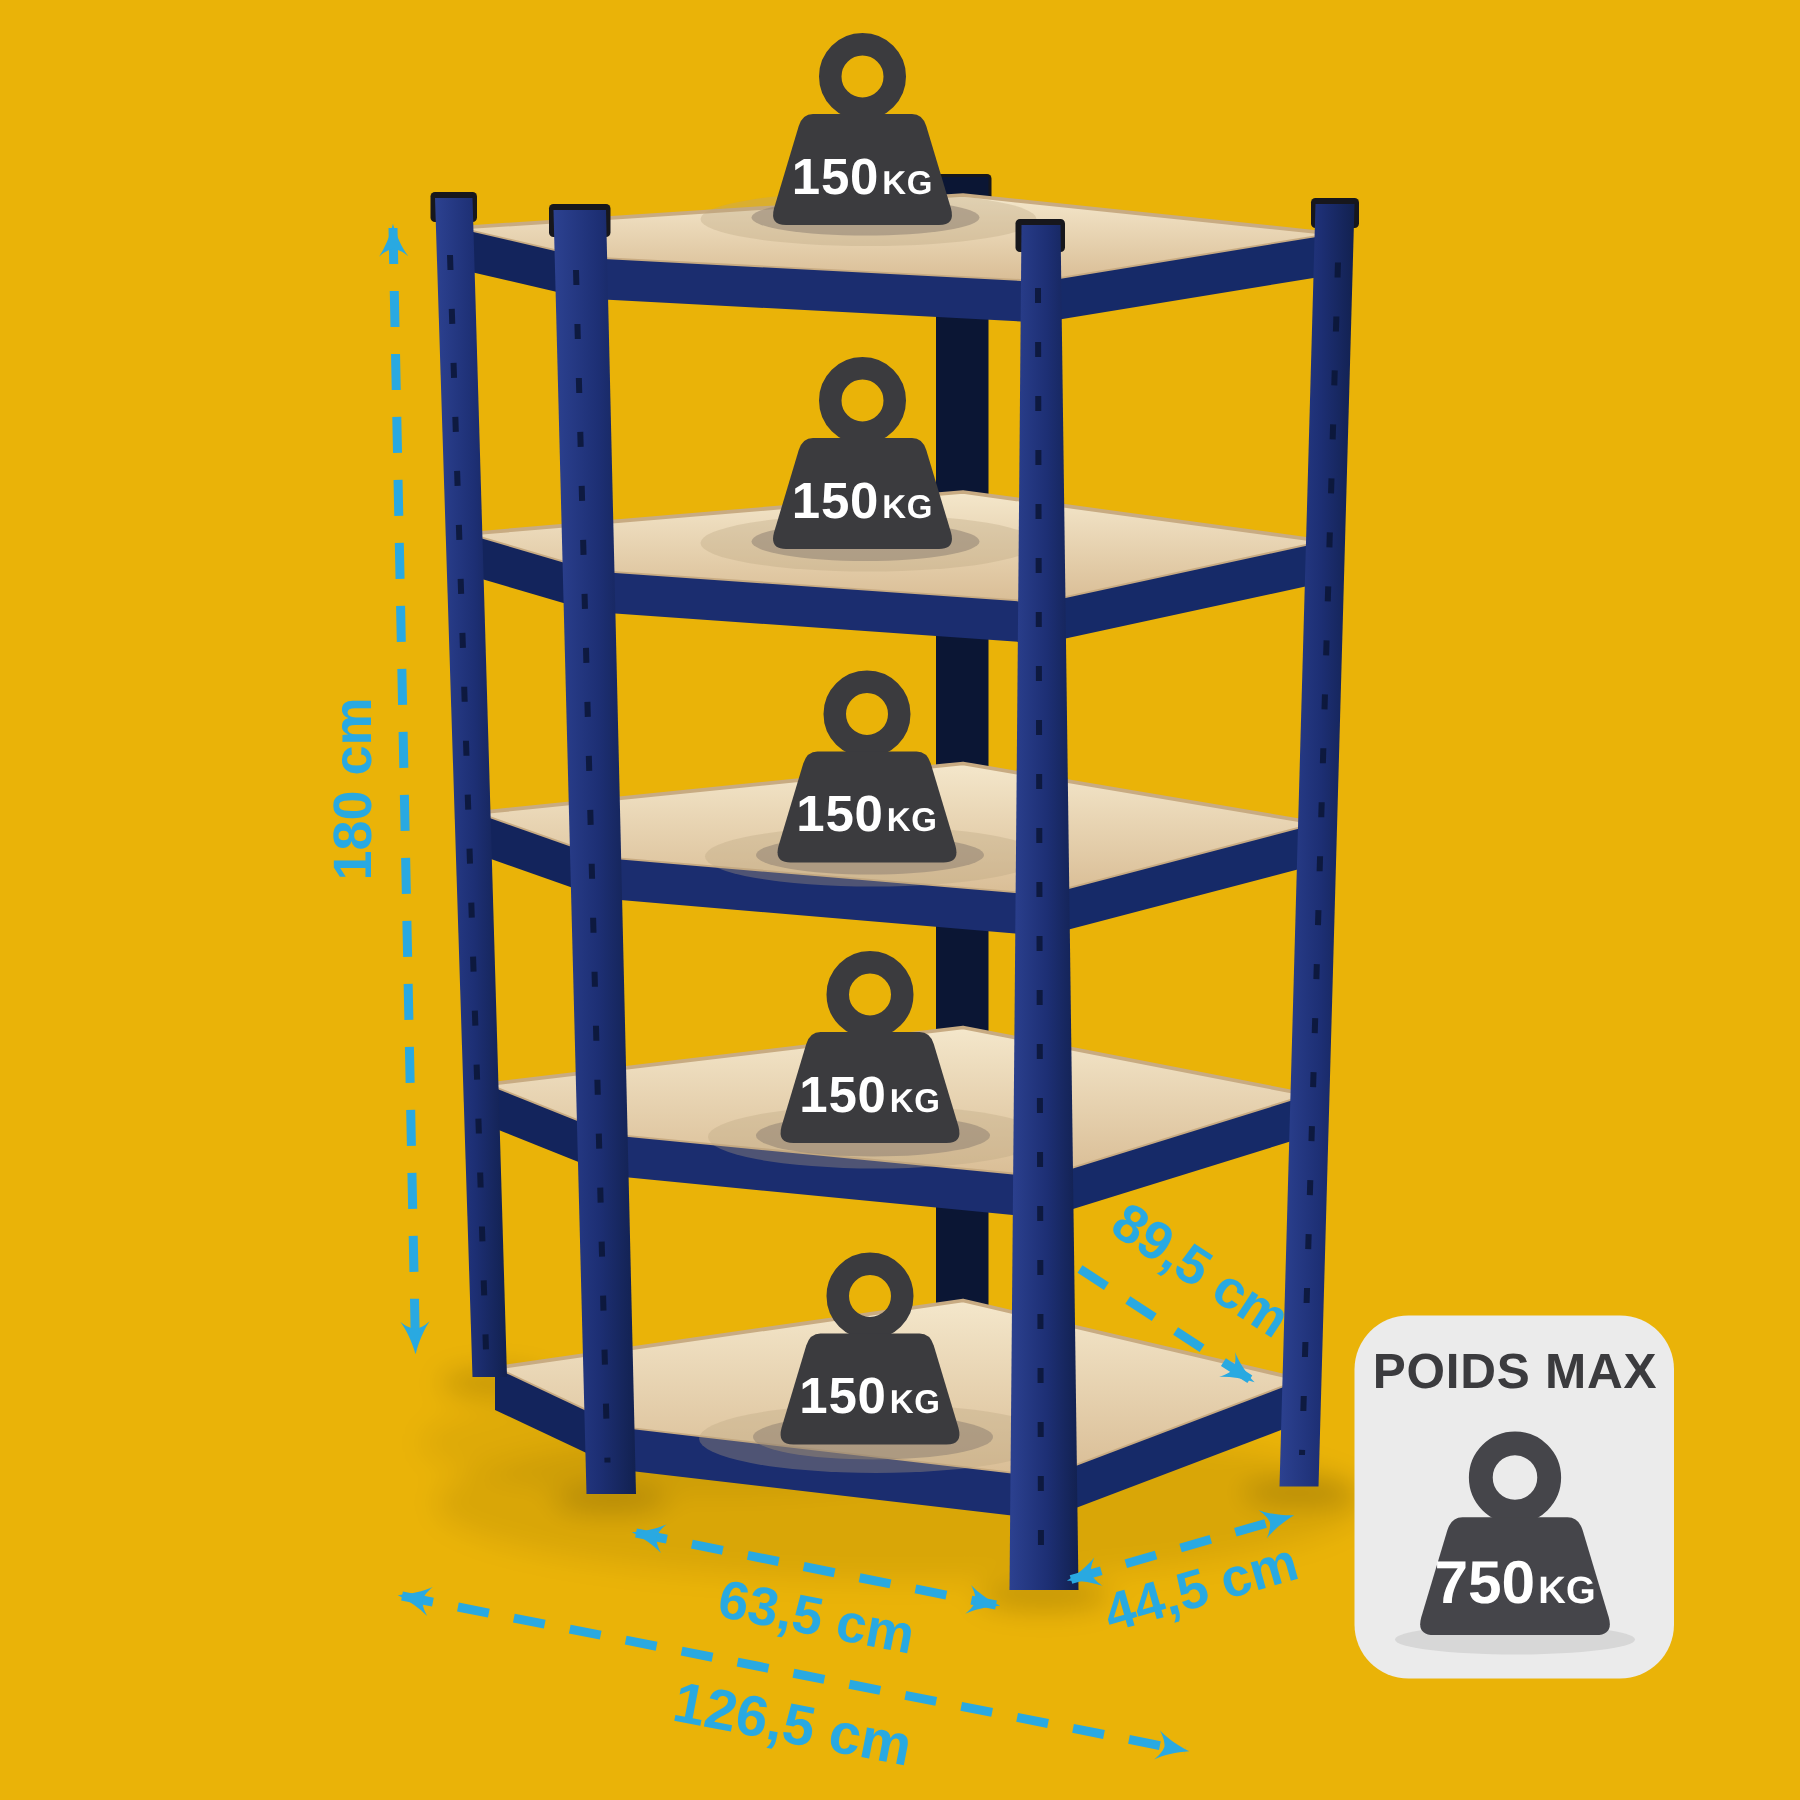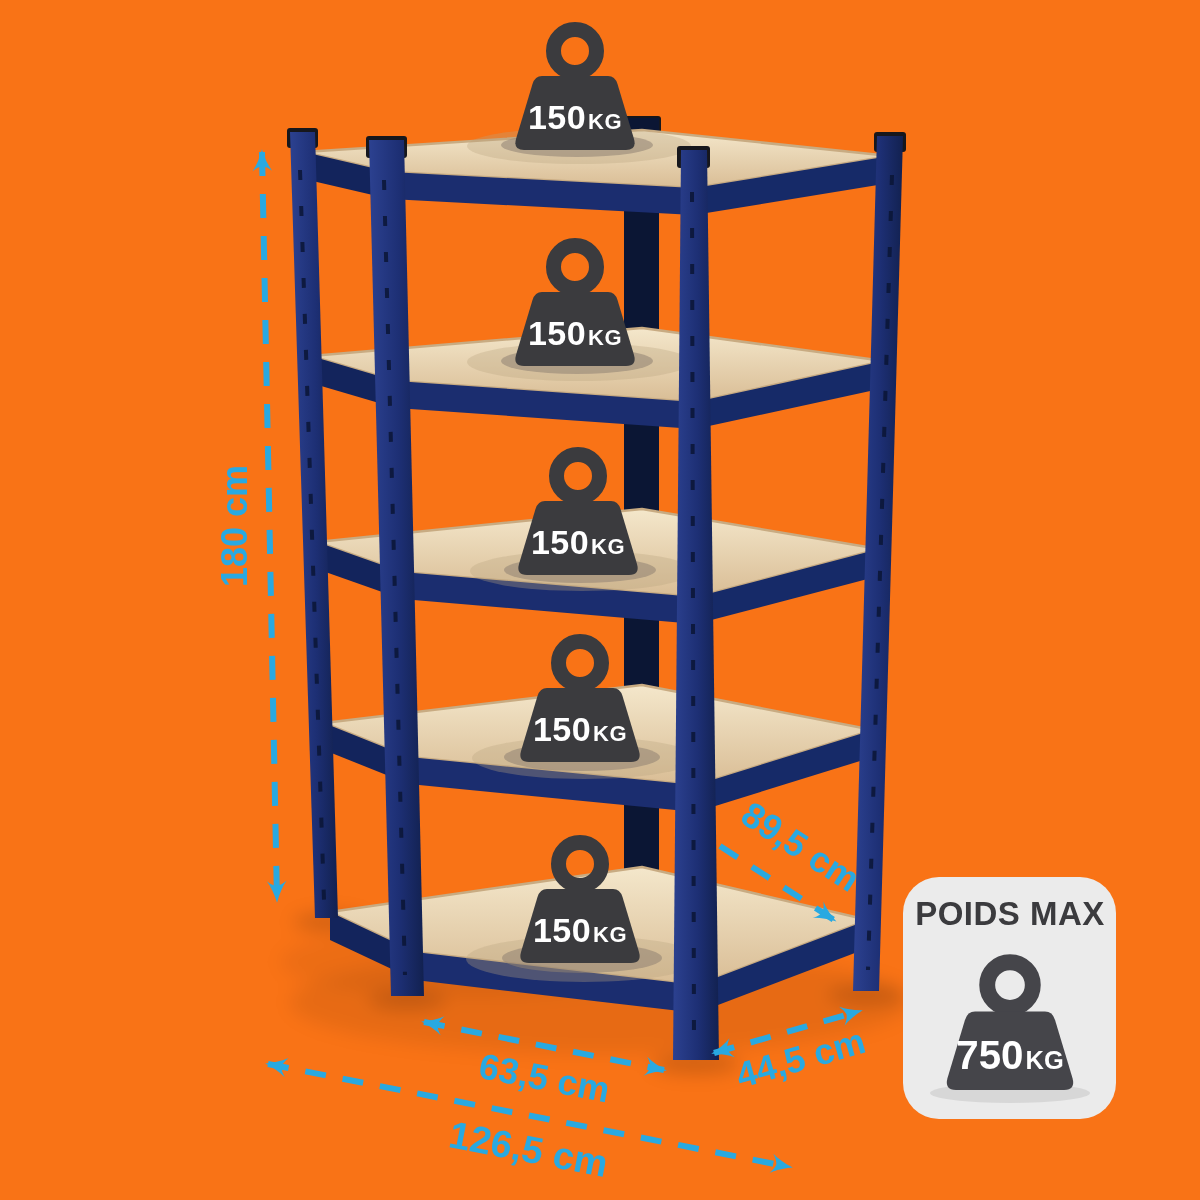--- a/index.html
+++ b/index.html
@@ -1,16 +1,16 @@
 <!DOCTYPE html>
 <html><head>
 <meta charset="utf-8">
 <style>
   html,body{margin:0;padding:0;background:#fff;}
-  .stage{width:1200px;height:1200px;position:relative;background:#f97316;overflow:hidden;
+  .stage{width:1200px;height:1200px;position:relative;background:#eab308;overflow:hidden;
          font-family:"Liberation Sans", sans-serif;}
   svg{display:block;}
   .wood{fill:url(#woodGrad);stroke:#c8ab82;stroke-width:2.5;stroke-linejoin:round;}
   .band-front{fill:#1b2d6f;}
   .band-left{fill:#13245c;}
   .band-right{fill:#162a68;}
   .post{fill:url(#postGrad);}
   .post-back{fill:#0b1634;}
   .cap-plate{fill:#17171c;}
   .slot{stroke:#0a1535;stroke-width:4;stroke-dasharray:10 26;opacity:.85;fill:none;}

